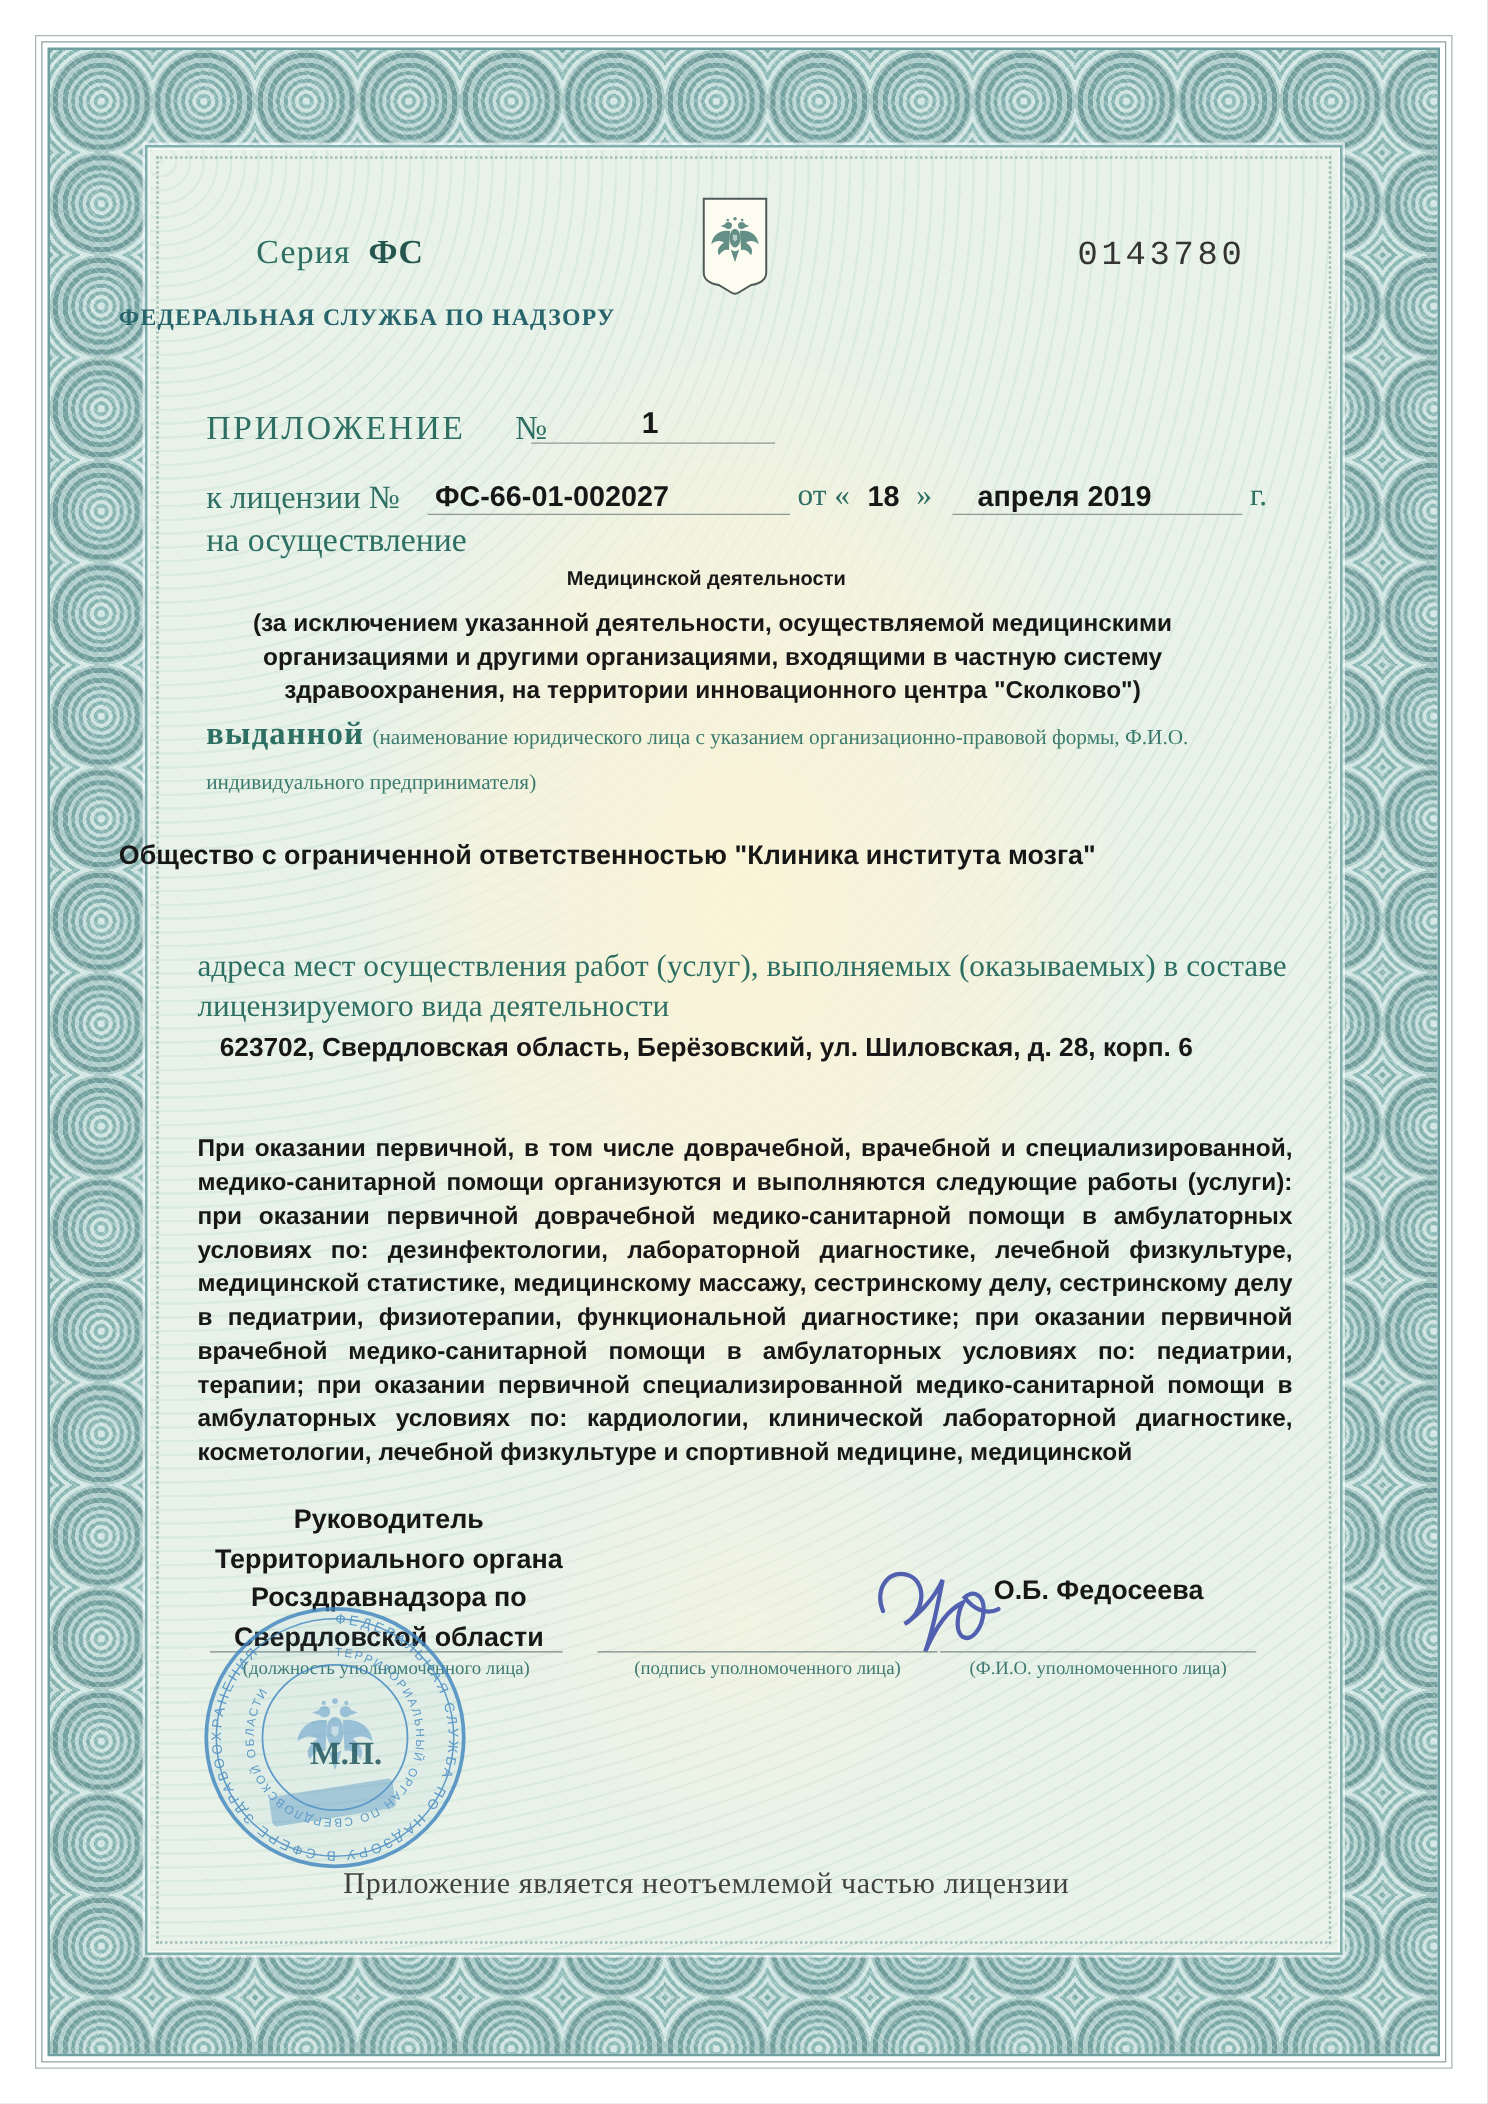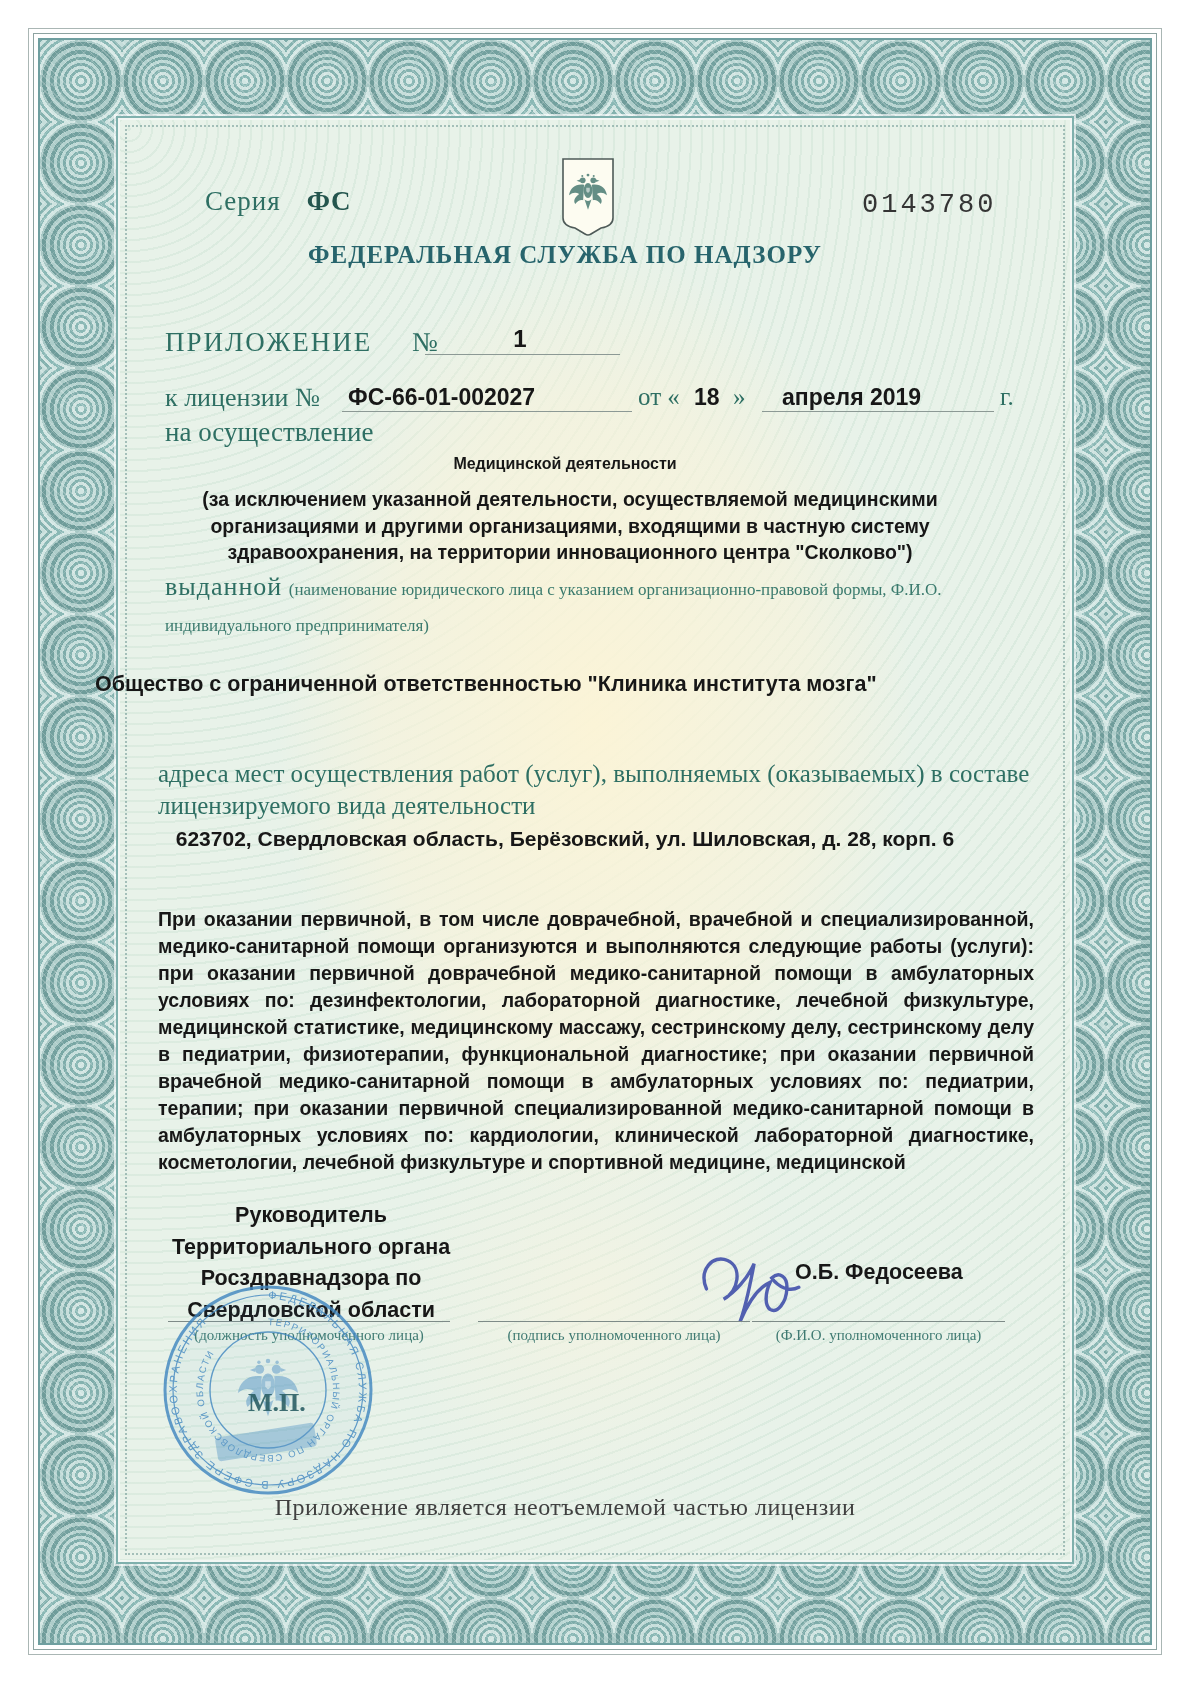--- a/index.html
+++ b/index.html
@@ -27,46 +27,46 @@
       #e8f2e9;
     box-shadow:0 0 0 2px #f2f7f4, 0 0 0 4px #7fb0ad, 0 0 0 6px rgba(255,255,255,.65);}
   .sheet::before{content:"";position:absolute;inset:5px;border:2px dotted rgba(82,130,128,.45);pointer-events:none;}
 
   .abs{position:absolute;}
   .teal{color:#2e6f63;}
   .serif{font-family:"Liberation Serif",serif;}
   .ink{color:#171717;font-weight:bold;font-family:"Liberation Sans",sans-serif;}
 
   .series{left:205px;top:186px;font-size:27px;letter-spacing:1px;}
-  .series .val{color:#24554e;font-weight:bold;margin-left:26px;}
+  .series .val{color:#24554e;font-weight:bold;margin-left:14px;}
   .emblem{left:560px;top:156px;}
   .cert-number{left:862px;top:190px;font-family:"Liberation Mono","DejaVu Sans Mono",monospace;
     font-size:27px;letter-spacing:3px;color:#343434;}
-  .title{left:95px;top:236px;width:940px;text-align:center;color:#27646c;font-weight:bold;
-    font-size:25px;line-height:37px;letter-spacing:1px;}
+  .title{left:95px;top:236px;width:940px;color:#27646c;font-weight:bold;
+    font-size:19px;line-height:37px;letter-spacing:1px;}
   .appendix-label{left:165px;top:327px;font-size:27px;letter-spacing:2px;}
   .appendix-nosign{left:412px;top:327px;font-size:27px;}
   .appendix-value{left:430px;top:325px;width:180px;text-align:center;font-size:24px;}
   .u-line{border-bottom:1.5px solid #8c9995;}
   .ul-appendix{left:425px;top:354px;width:195px;height:0;}
   .license-label{left:165px;top:383px;font-size:26px;}
   .license-value{left:348px;top:384px;font-size:23px;}
   .ul-license{left:342px;top:411px;width:290px;height:0;}
   .date-open{left:638px;top:383px;font-size:25px;}
   .date-day{left:694px;top:384px;font-size:23px;}
   .date-close{left:733px;top:383px;font-size:25px;}
   .date-month{left:782px;top:384px;font-size:23px;}
   .ul-date{left:762px;top:411px;width:232px;height:0;}
   .date-g{left:1000px;top:383px;font-size:25px;}
   .carry-label{left:165px;top:417px;font-size:27px;}
   .activity-name{left:95px;top:455px;width:940px;text-align:center;font-size:16px;}
   .activity-exc{left:130px;top:486px;width:880px;text-align:center;font-size:19.5px;line-height:26.5px;}
   .issued{left:165px;top:570px;width:862px;font-size:26px;line-height:33px;}
   .issued .note{font-size:17px;color:#3a7a6d;text-align:right;}
-  .issued .lbl{font-weight:normal;letter-spacing:1px;}
+  .issued .lbl{font-weight:bold;letter-spacing:1px;}
   .org-name{left:95px;top:672px;width:940px;font-size:21.5px;}
   .addr-label{left:158px;top:758px;width:880px;font-size:25px;line-height:32px;}
   .addr-value{left:95px;top:827px;width:940px;text-align:center;font-size:21px;}
   .works{left:158px;top:906px;width:876px;font-size:19.5px;line-height:27px;text-align:justify;}
   .signer{left:172px;top:1200px;font-size:21.5px;line-height:31.5px;text-align:center;}
   .signature{left:688px;top:1232px;transform:rotate(-6deg);}
   .signer-name{left:795px;top:1260px;font-size:21.5px;}
   .rule{position:absolute;height:0;border-bottom:1px solid #7e8b88;}
   .rule-1{left:168px;top:1321px;width:282px;}
   .rule-2{left:478px;top:1321px;width:272px;}

